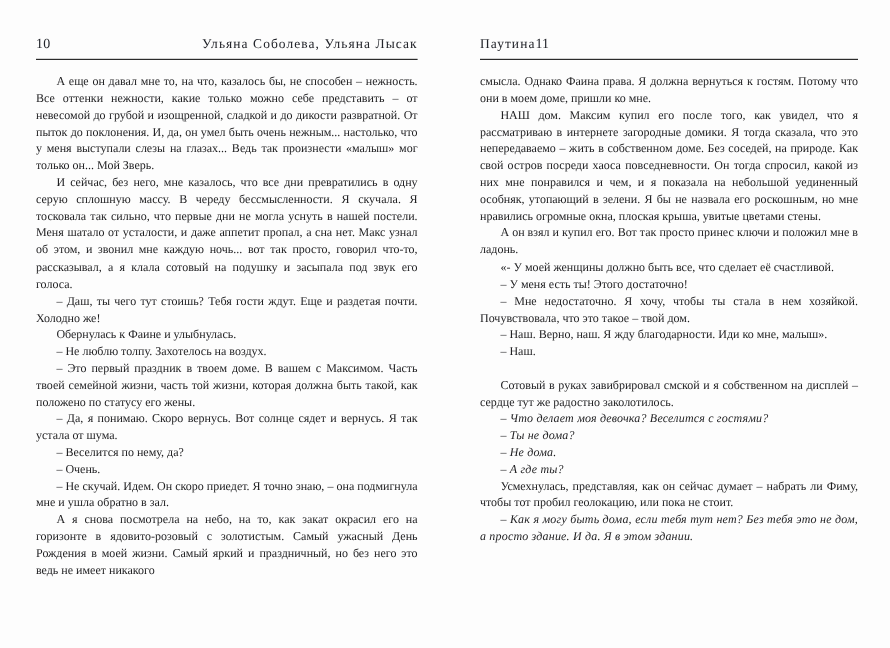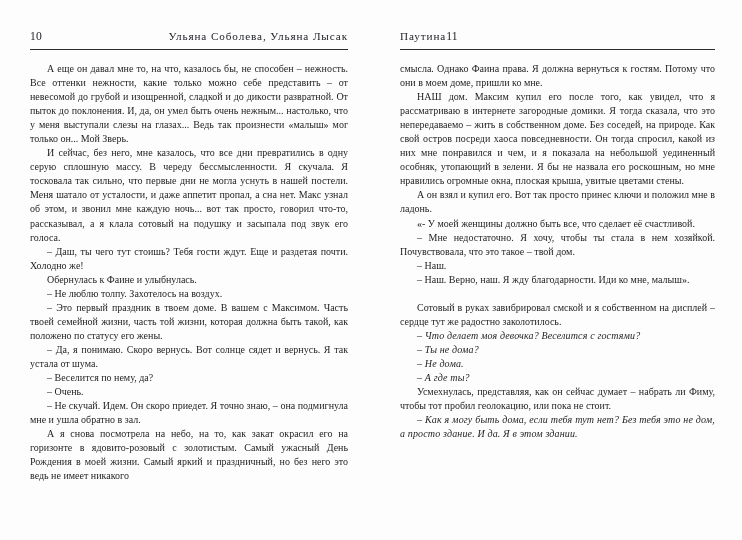--- a/index.html
+++ b/index.html
@@ -114,23 +114,24 @@
   <div class="page page-right">
     <div class="running-head">
       <span class="title">Паутина</span>
       <span class="folio">11</span>
     </div>
     <div class="body-col">
       <p class="noindent">смысла. Однако Фаина права. Я должна вернуться к гостям. Потому что они в моем доме, пришли ко мне.</p>
       <p>НАШ дом. Максим купил его после того, как увидел, что я рассматриваю в интернете загородные домики. Я тогда сказала, что это непередаваемо – жить в собственном доме. Без соседей, на природе. Как свой остров посреди хаоса повседневности. Он тогда спросил, какой из них мне понравился и чем, и я показала на небольшой уединенный особняк, утопающий в зелени. Я бы не назвала его роскошным, но мне нравились огромные окна, плоская крыша, увитые цветами стены.</p>
       <p>А он взял и купил его. Вот так просто принес ключи и положил мне в ладонь.</p>
       <p>«- У моей женщины должно быть все, что сделает её счастливой.</p>
+      <p>– У меня есть ты! Этого достаточно!</p>
       <p>– Мне недостаточно. Я хочу, чтобы ты стала в нем хозяйкой. Почувствовала, что это такое – твой дом.</p>
+      <p>– Наш. Верно, наш. Я жду благодарности. Иди ко мне, малыш».</p>
       <p>– Наш.</p>
-      <p>– Наш. Верно, наш. Я жду благодарности. Иди ко мне, малыш».</p>
       <div class="gap"></div>
       <p>Сотовый в руках завибрировал смской и я собственном на дисплей – сердце тут же радостно заколотилось.</p>
       <p class="sms tight">– Что делает моя девочка? Веселится с гостями?</p>
       <p class="sms tight">– Ты не дома?</p>
       <p class="sms tight">– Не дома.</p>
       <p class="sms tight">– А где ты?</p>
       <p>Усмехнулась, представляя, как он сейчас думает – набрать ли Фиму, чтобы тот пробил геолокацию, или пока не стоит.</p>
       <p class="sms">– Как я могу быть дома, если тебя тут нет? Без тебя это не дом, а просто здание. И да. Я в этом здании.</p>
     </div>
   </div>

